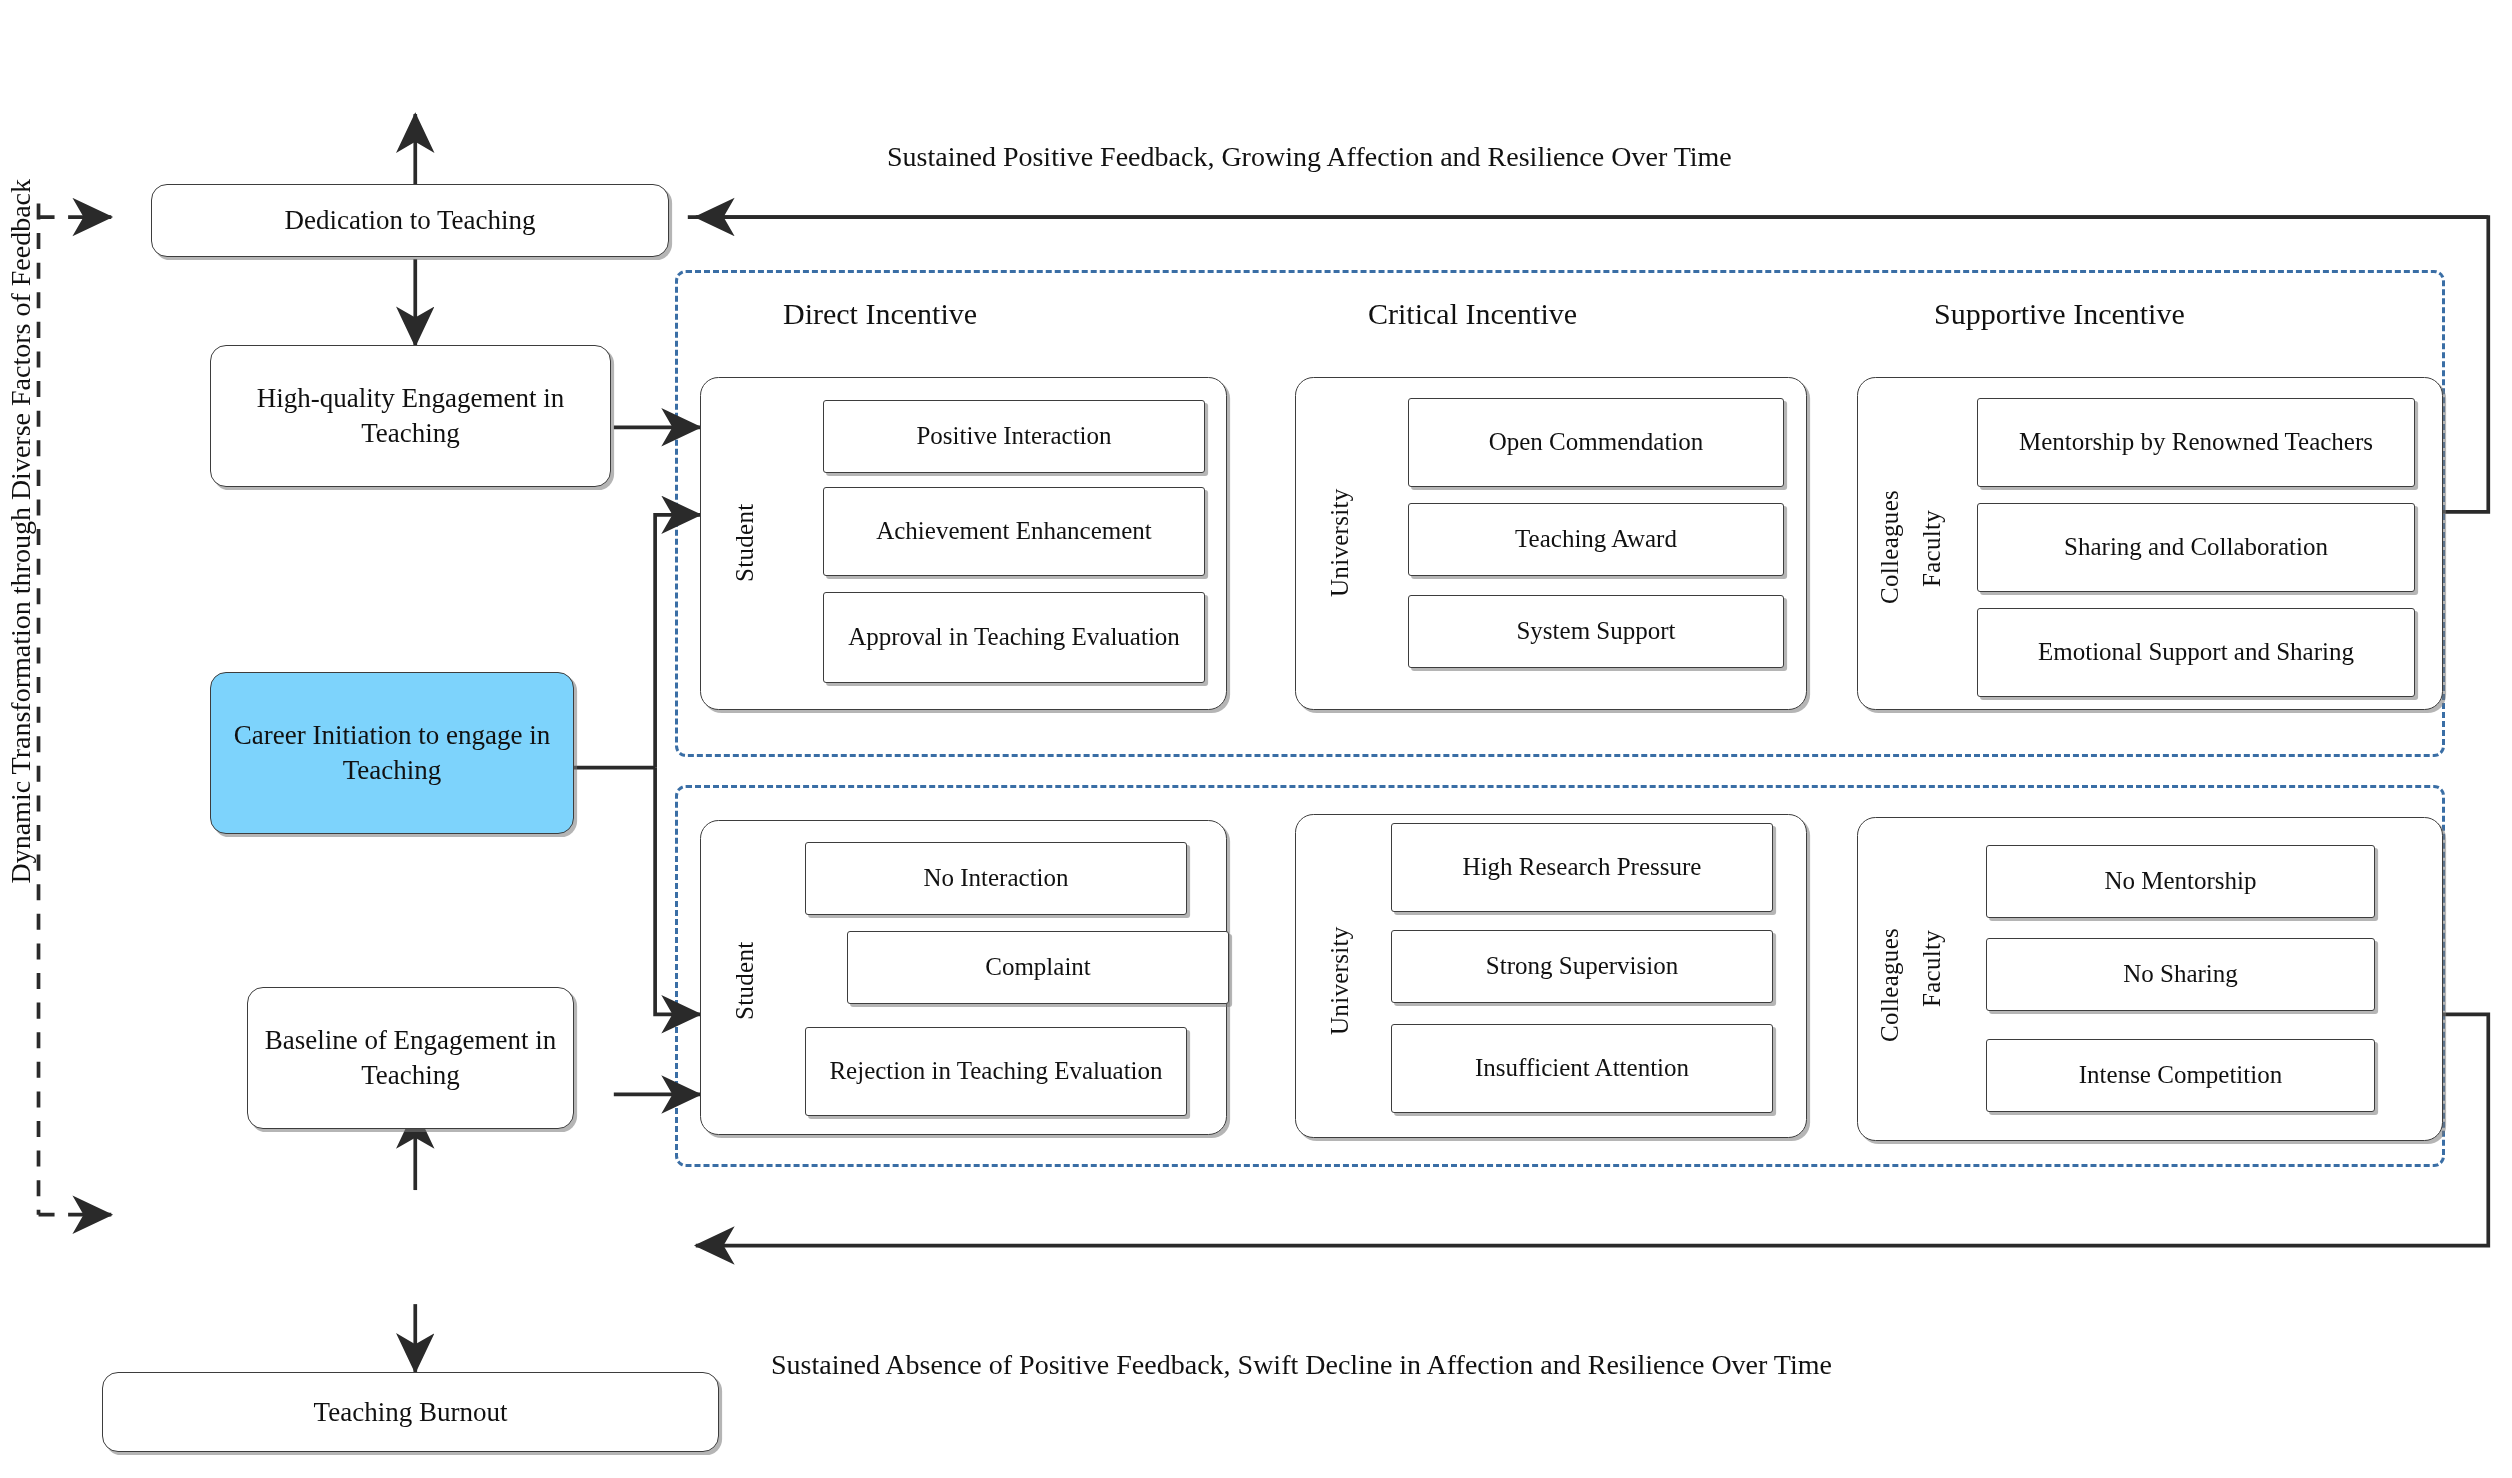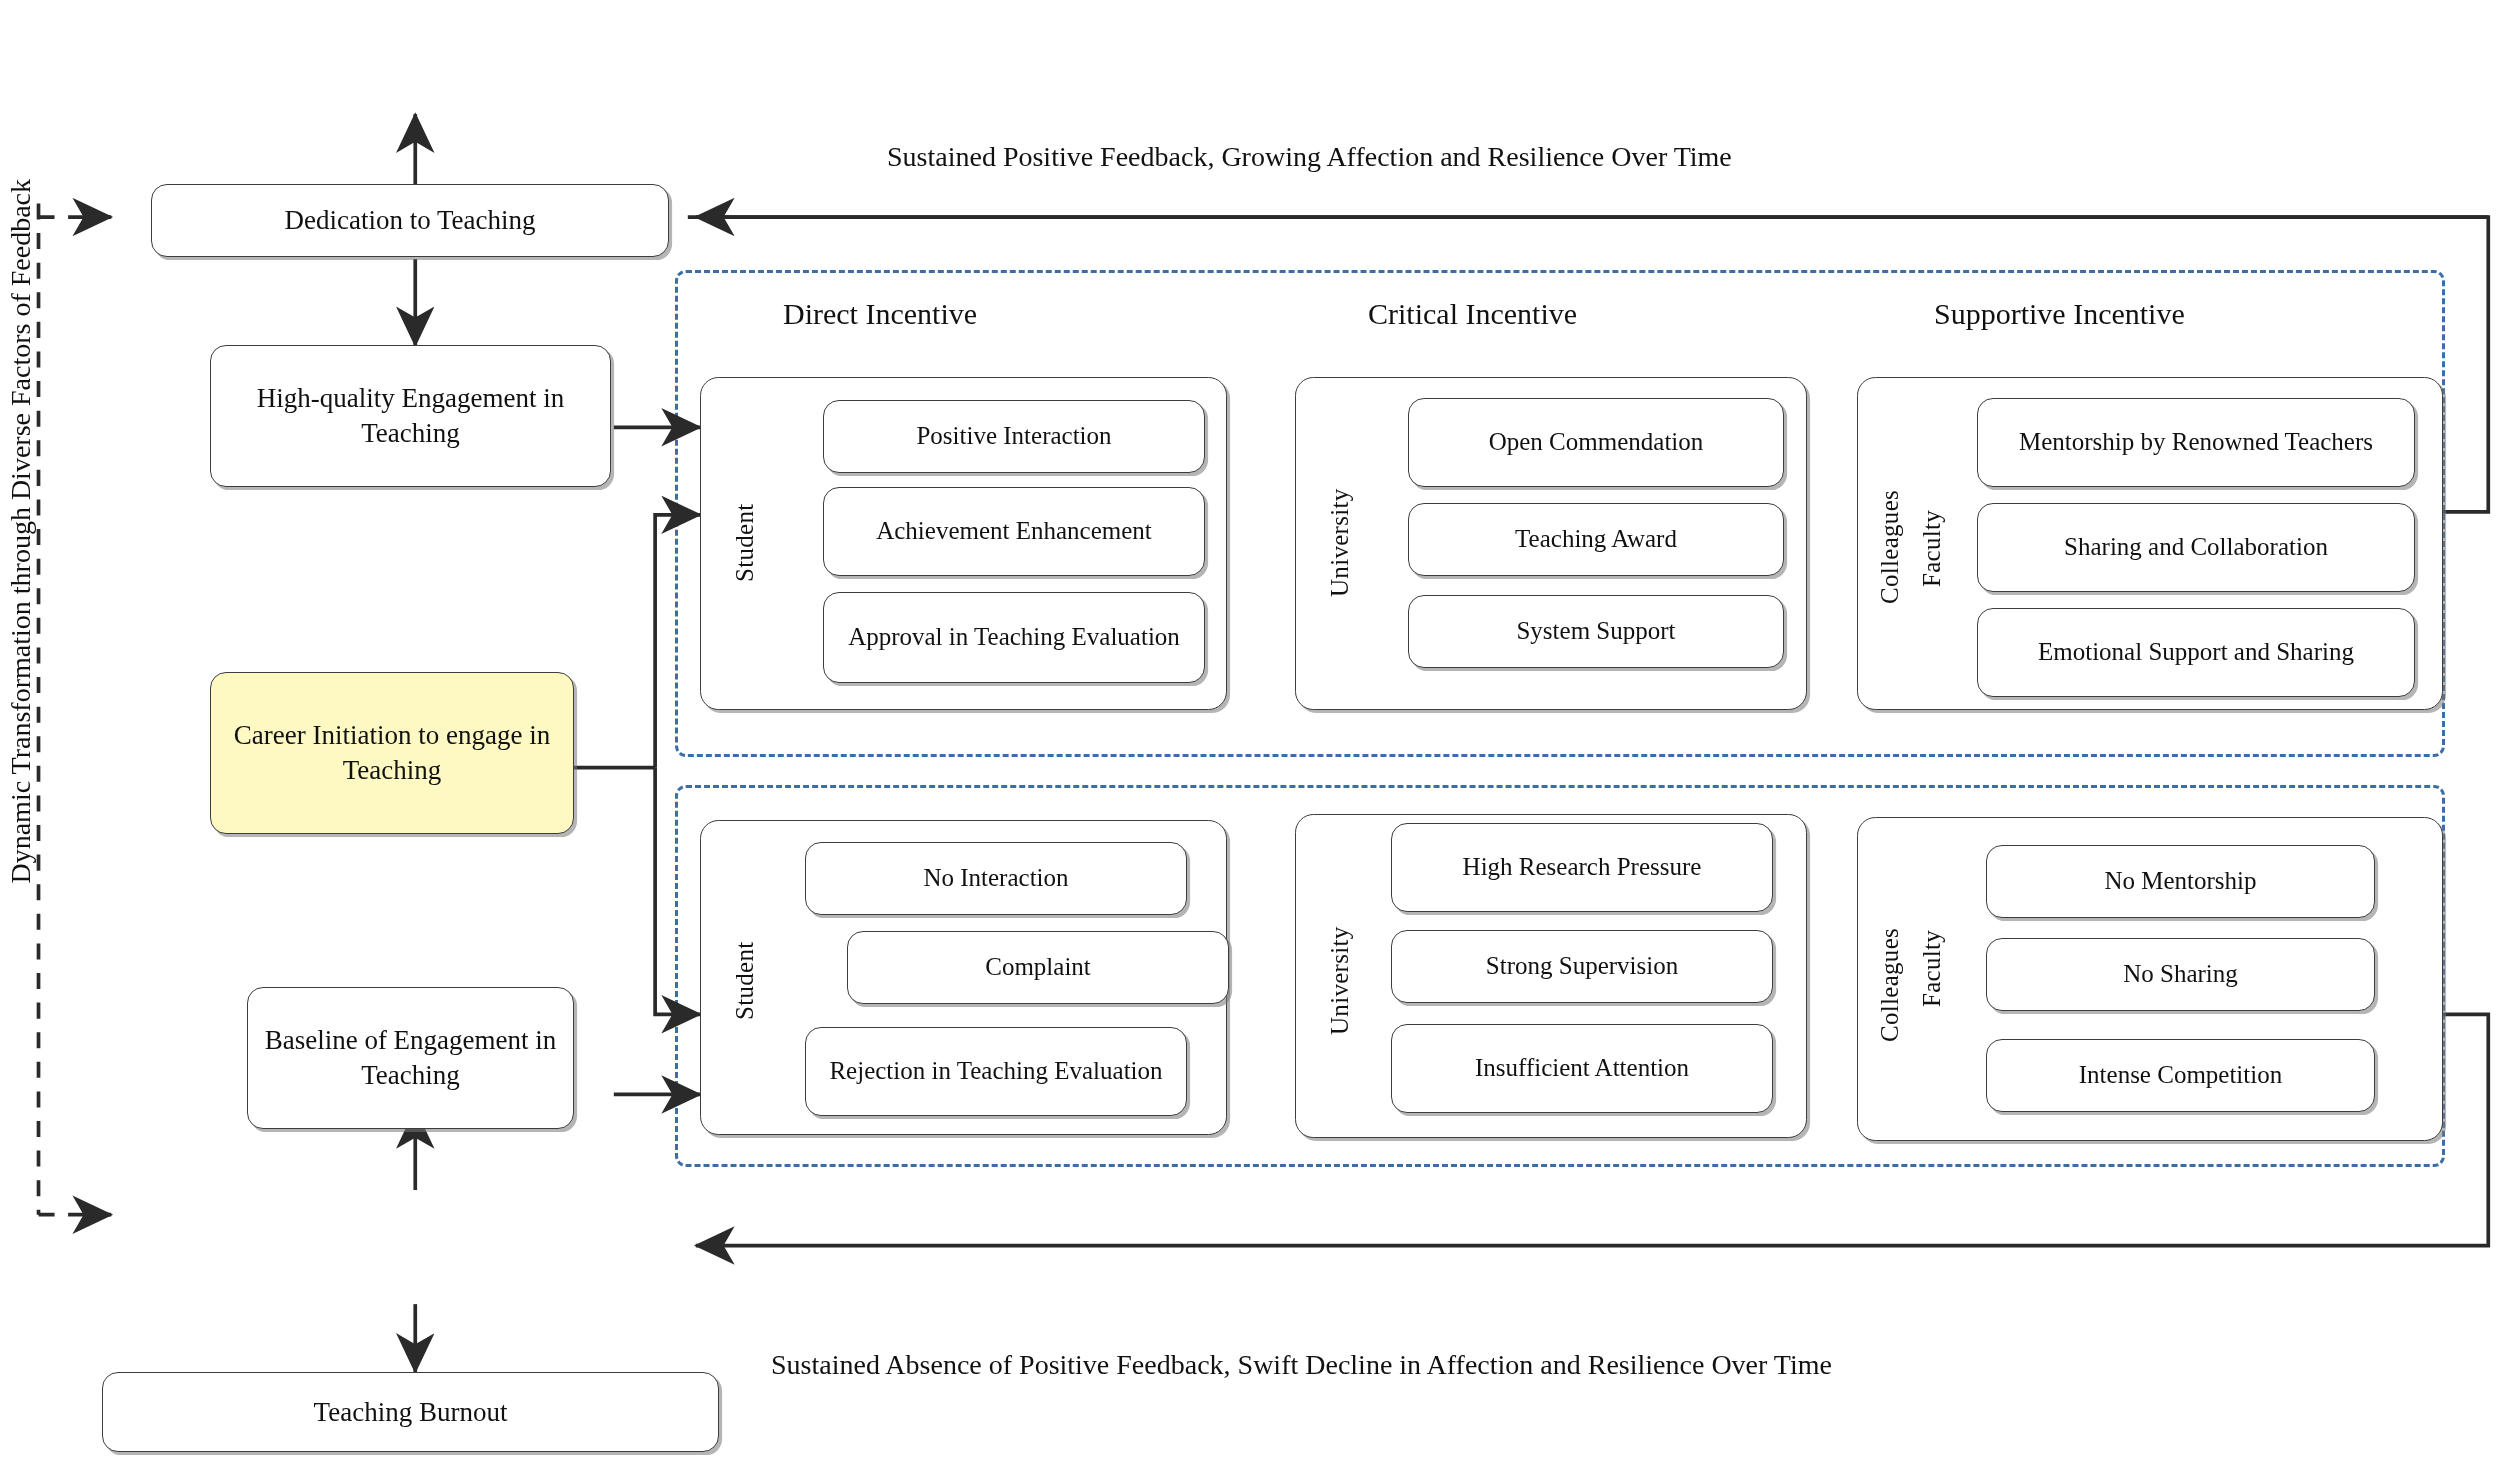--- a/index.html
+++ b/index.html
@@ -24,28 +24,28 @@
     box-shadow: 3.1px 3.1px 0 0 rgba(120,120,120,0.55);
     display:flex;
     align-items:center;
     justify-content:center;
     text-align:center;
     line-height:1.28;
     font-size:27px;
     padding:3.7px 8.6px;
     z-index:6;
   }
-  .node.shaded { background:#fef9c3; }
+  .node.shaded { background:#7dd3fc; }
 
   
   .chip {
     position:absolute;
     background:#fff;
     border:1.9px solid #3d3d3d;
-    border-radius:16px;
+    border-radius:3px;
     box-shadow: 3.1px 3.1px 0 0 rgba(120,120,120,0.55);
     display:flex;
     align-items:center;
     justify-content:center;
     text-align:right;
     line-height:1.22;
     font-size:25px;
     padding:2.5px 6.2px;
     z-index:9;
   }

